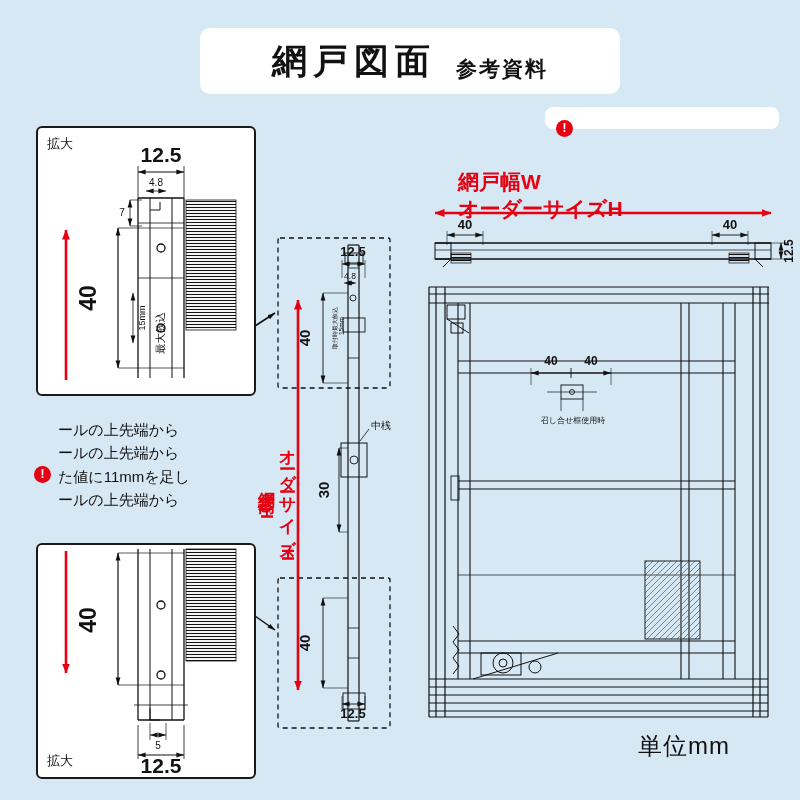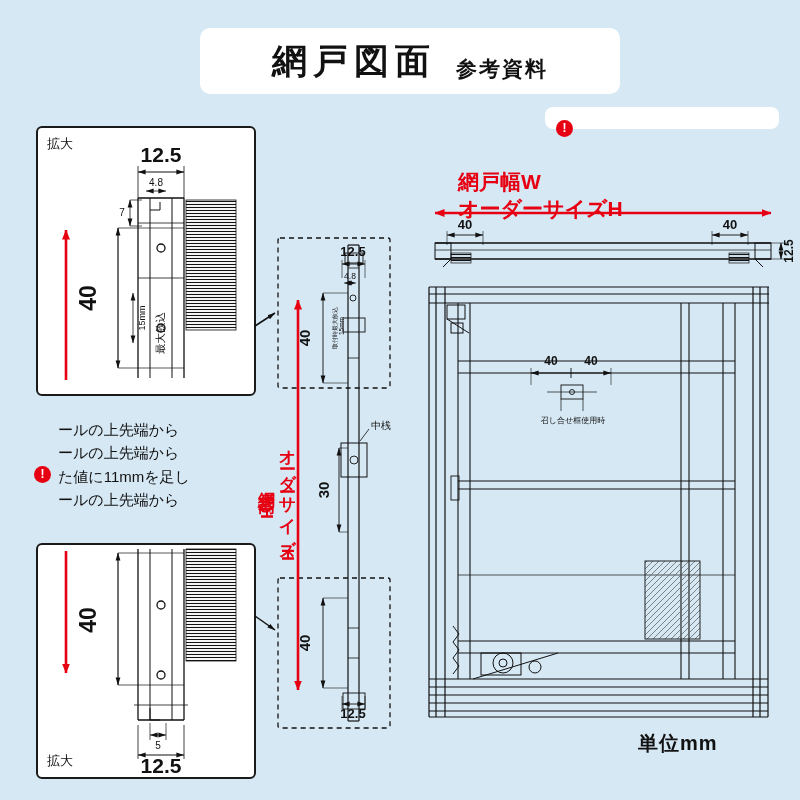--- a/index.html
+++ b/index.html
@@ -19,21 +19,21 @@
               font-weight:bold;font-size:12px;display:flex;align-items:center;justify-content:center}
   .note .alert-icon{left:11px;top:13px}
   .note-left{width:200px;font-size:15px;line-height:1.55;font-weight:500;padding-left:22px;position:absolute}
   .note-left .alert-icon{left:-2px;top:48px}
   .note-left .ln,.note .ln{display:block}
   .red-label{color:#e60012;font-weight:bold}
   .red-label.horiz{font-size:21px;line-height:1.3}
   .red-label.vert{writing-mode:vertical-lr;height:180px;text-align:center;font-size:17px;
                   line-height:21px;letter-spacing:2px}
   .red-label.vert span{display:block}
-  .unit{font-size:20px;font-weight:bold;letter-spacing:1px}
+  .unit{font-size:24px;font-weight:normal;letter-spacing:1px}
   svg{position:absolute;overflow:visible}
   svg text{font-family:"Liberation Sans","DejaVu Sans",sans-serif;fill:#111}
 </style>
 </head>
 <body>
 
 <div id="stage">
 
   <svg width="0" height="0">
     <defs>

